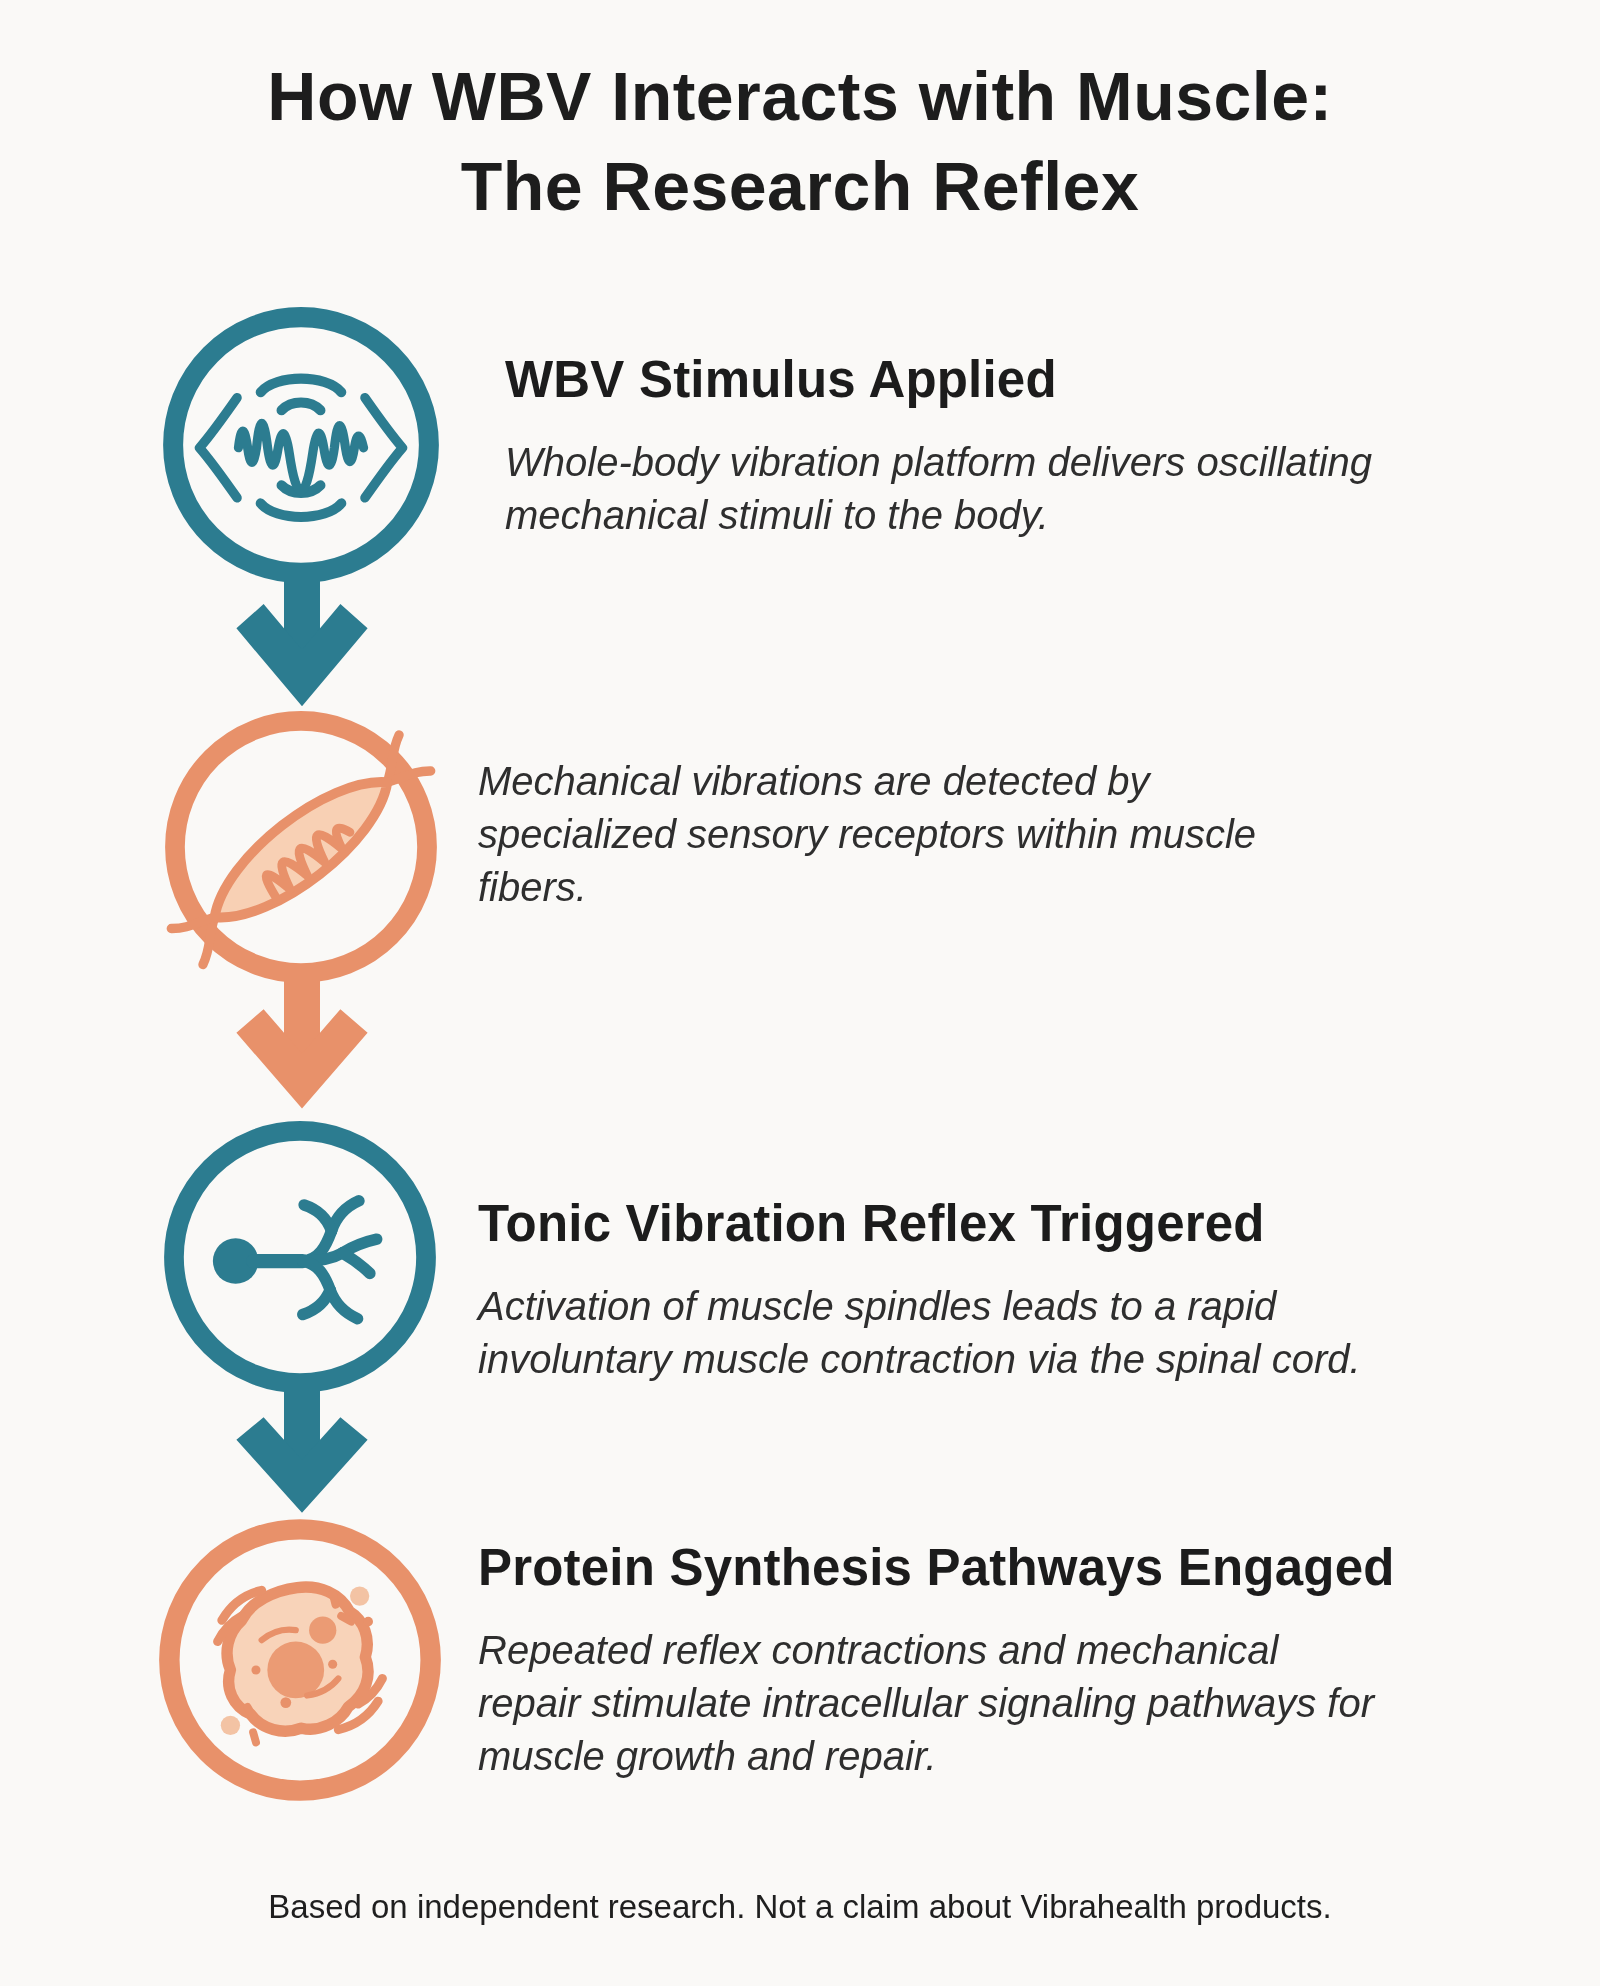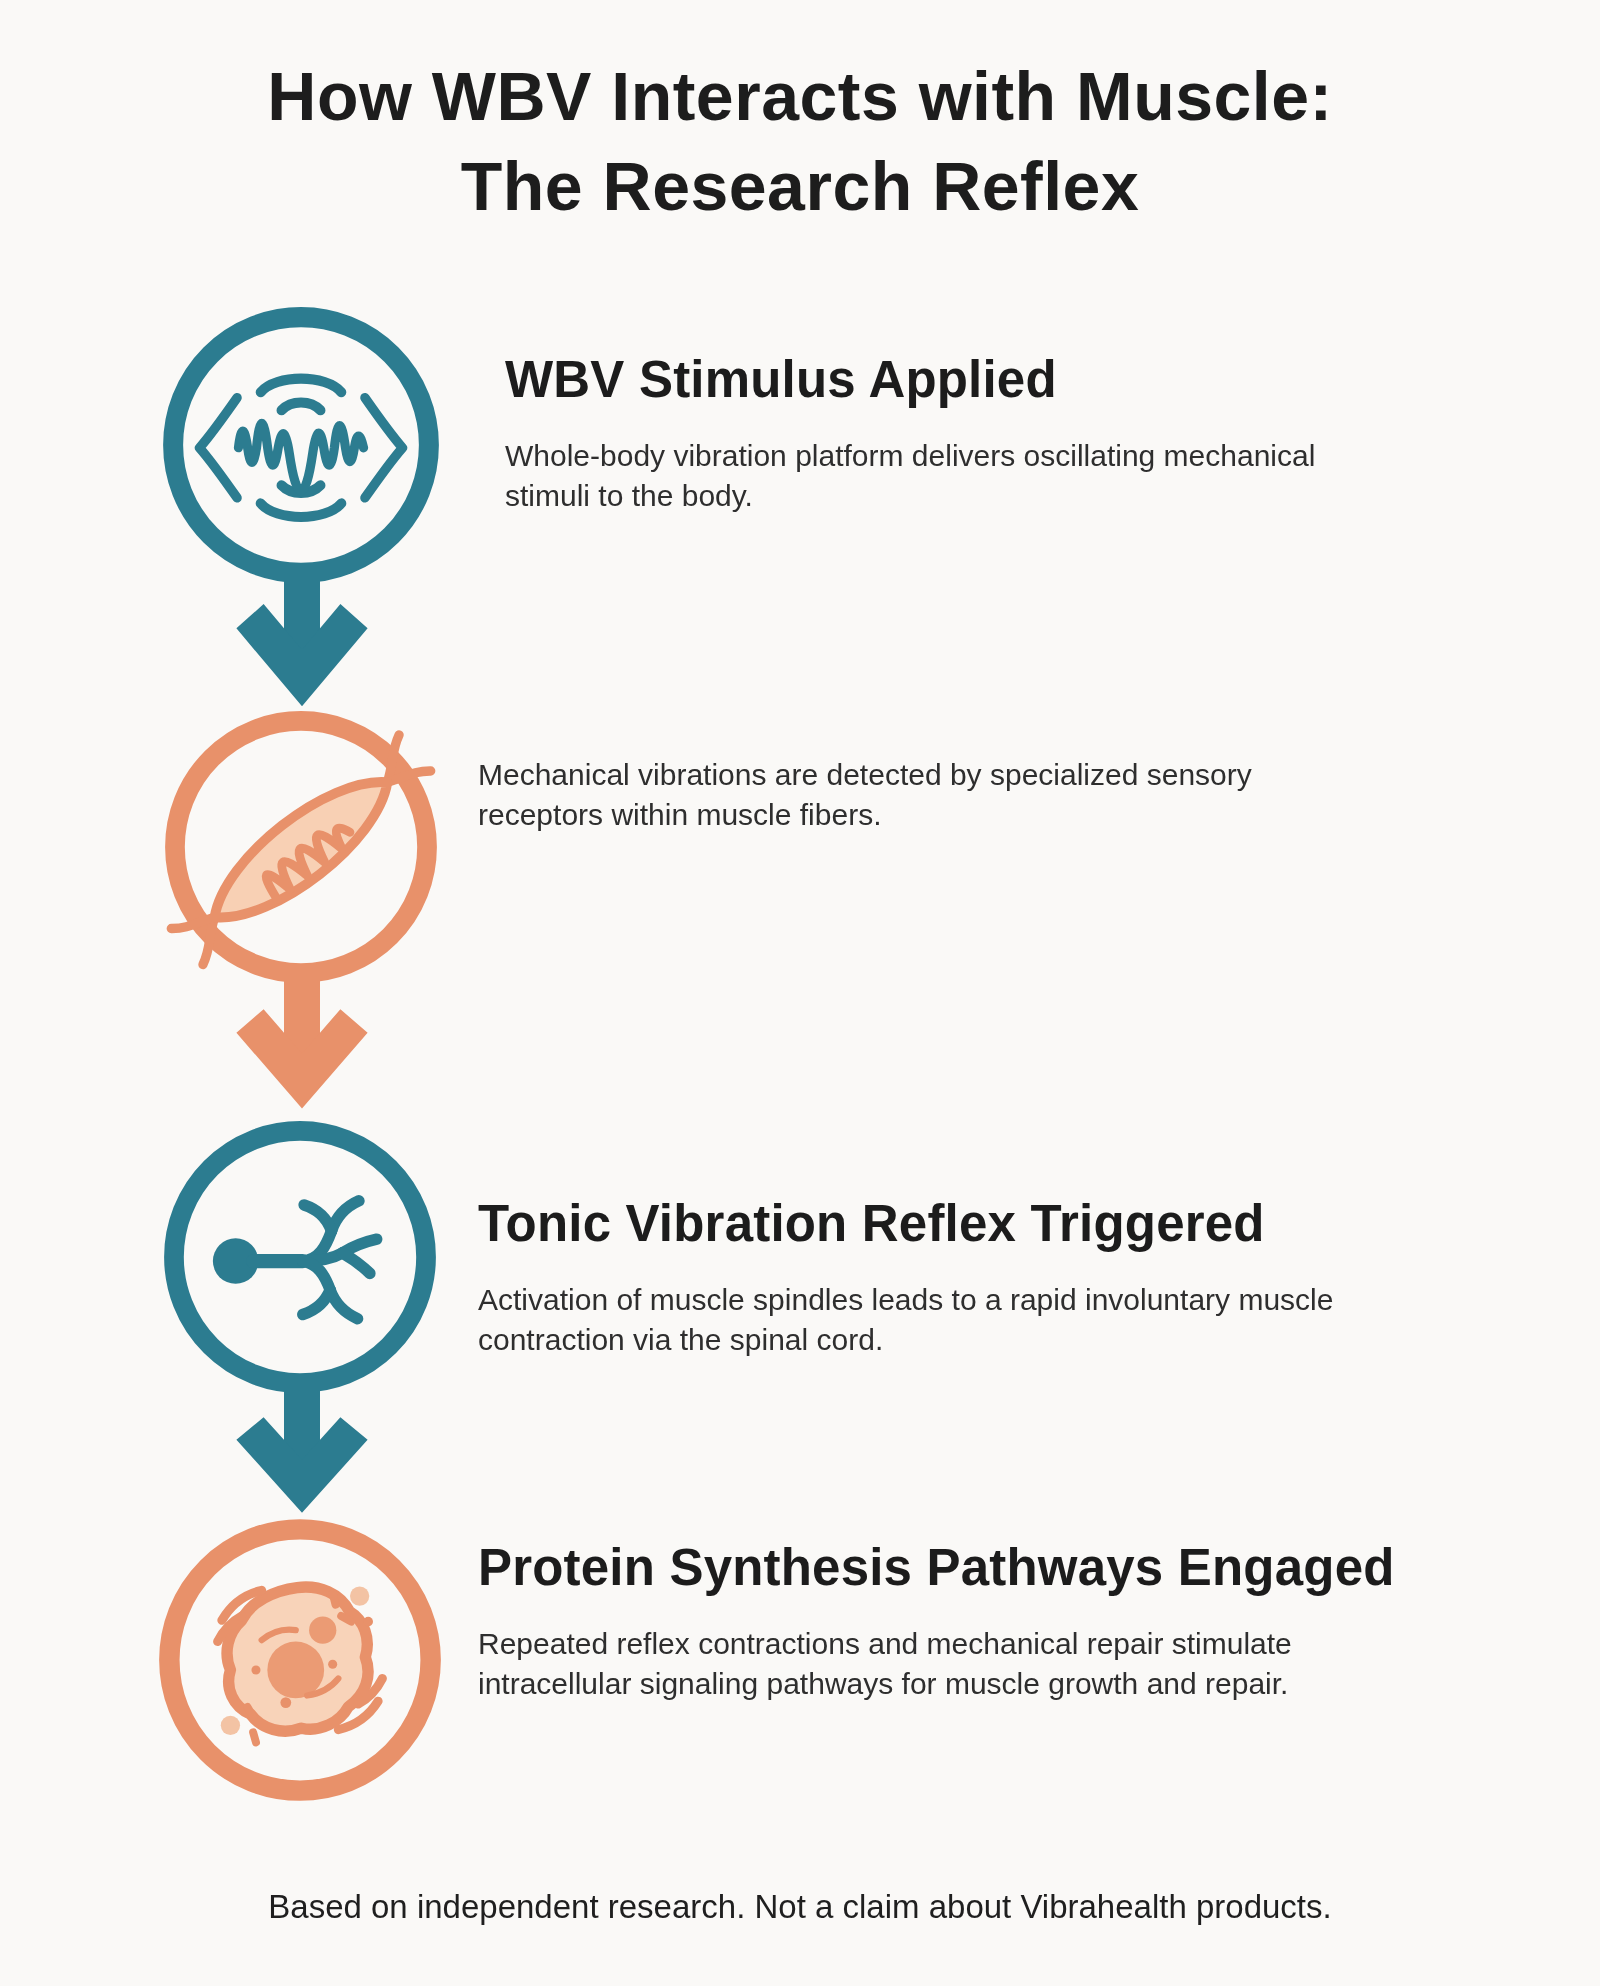--- a/index.html
+++ b/index.html
@@ -24,21 +24,21 @@
   .circle svg{width:100%;height:100%;display:block;}
   .teal{color:var(--teal);}
   .orange{color:var(--orange);}
   .ring{fill:none;stroke:currentColor;stroke-width:7.2;}
   .stroke{fill:none;stroke:currentColor;stroke-linecap:round;stroke-linejoin:round;}
   .step-text{position:absolute;}
   .step-title{
     font-size:51px;font-weight:700;color:var(--heading);margin:0;letter-spacing:0.2px;
   }
   .step-desc{
-    font-size:30px;color:var(--body);line-height:1.33;margin:27px 0 0 0;
+    font-size:40px;color:var(--body);line-height:1.33;margin:27px 0 0 0;font-style:italic;
   }
   .arrow{position:absolute;width:132px;}
   .arrow svg{width:100%;height:100%;display:block;}
   .footer-note{
     position:absolute;top:1888px;left:0;width:1600px;text-align:center;
     font-size:33px;color:#1F1F1F;margin:0;
   }
 </style>
 </head>
 <body>

